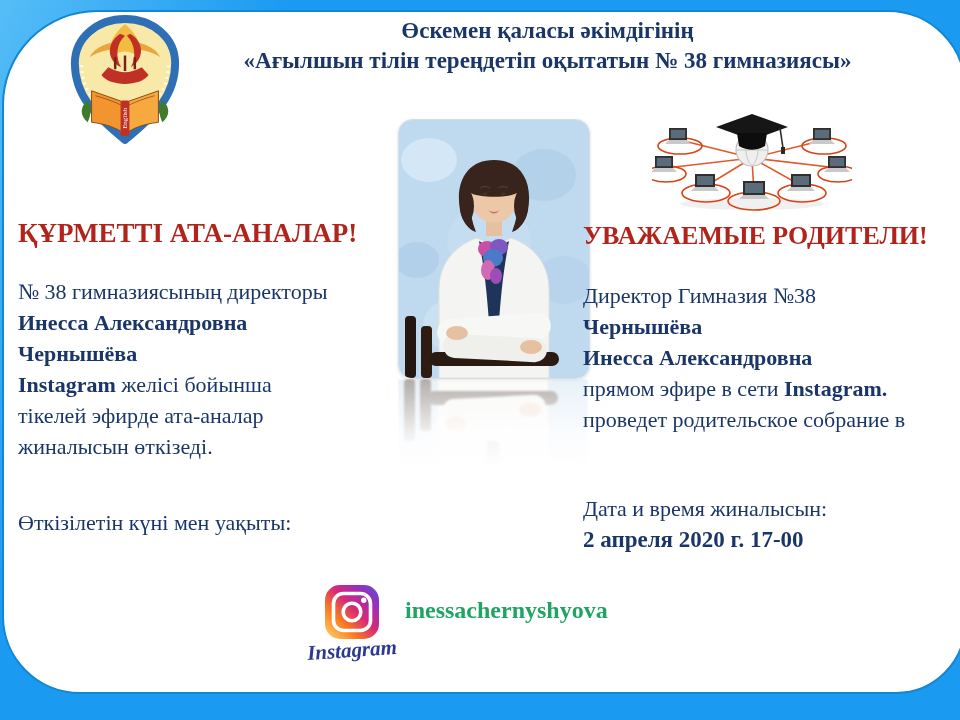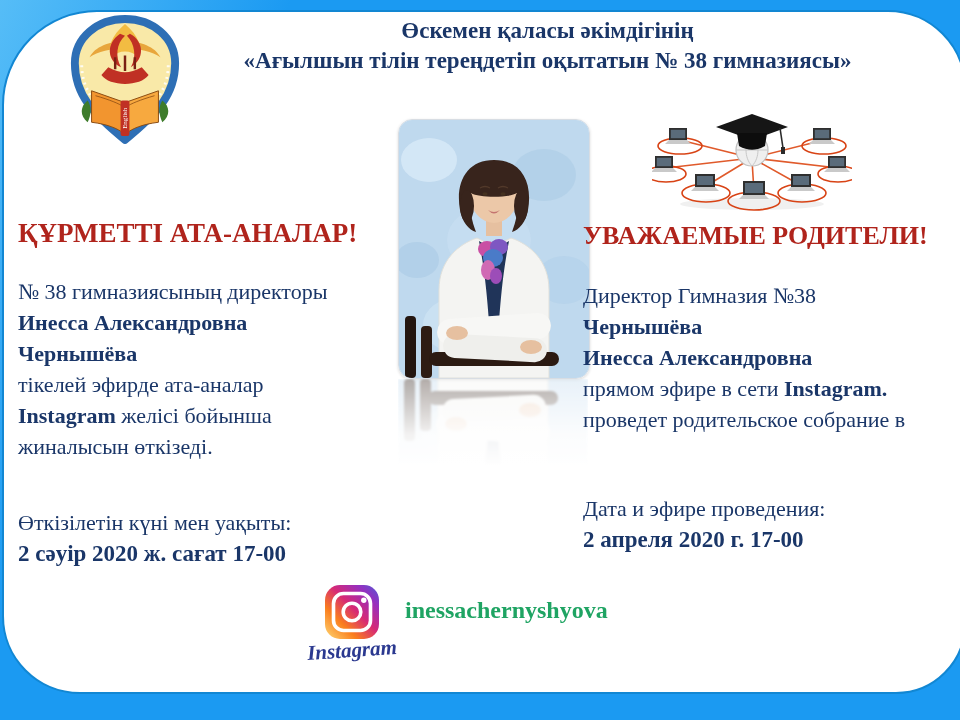--- a/index.html
+++ b/index.html
@@ -173,38 +173,37 @@
       <rect x="129" y="47" width="4" height="7" fill="#2a2a2a"></rect>
     </svg>
   </div>
 
   <div class="abs col left-col" style="top:218px;">
     <div class="heading">ҚҰРМЕТТІ АТА-АНАЛАР!</div>
     <div style="height:27px;"></div>
     <div class="line nowrap">№ 38 гимназиясының директоры</div>
     <div class="line nowrap bold">Инесса Александровна</div>
     <div class="line nowrap bold">Чернышёва</div>
+    <div class="line nowrap"><span class="bold">Instagram</span><span> желісі бойынша</span></div>
     <div class="line nowrap">тікелей эфирде ата-аналар</div>
-    <div class="line nowrap"><span class="bold">Instagram</span><span> желісі бойынша</span></div>
     <div class="line nowrap">жиналысын өткізеді.</div>
     <div style="height:46px;"></div>
     <div class="date-label nowrap">Өткізілетін күні мен уақыты:</div>
-    <div class="date-value nowrap">2 сәуір 2020 ж. сағат 17-00</div>
   </div>
 
   <div class="abs col right-col" style="top:221px;">
     <div class="heading" style="font-size:26px;">УВАЖАЕМЫЕ РОДИТЕЛИ!</div>
     <div style="height:29px;"></div>
     <div class="line nowrap">Директор Гимназия №38</div>
     <div class="line nowrap bold">Чернышёва</div>
     <div class="line nowrap bold">Инесса Александровна</div>
     <div class="line nowrap"><span>прямом эфире в сети </span><span class="bold">Instagram.</span></div>
     <div class="line nowrap">проведет родительское собрание в</div>
     <div style="height:59px;"></div>
-    <div class="date-label nowrap">Дата и эфире проведения:</div>
+    <div class="date-label nowrap">Дата и время жиналысын:</div>
     <div class="date-value nowrap">2 апреля 2020 г. 17-00</div>
   </div>
 
   <div class="abs ig-icon">
     <svg width="56" height="56" viewBox="0 0 56 56">
       <defs>
         <linearGradient id="igGrad" x1="0" y1="1" x2="1" y2="0">
           <stop offset="0" stop-color="#feda75"></stop>
           <stop offset=".3" stop-color="#fa7e1e"></stop>
           <stop offset=".55" stop-color="#d62976"></stop>

